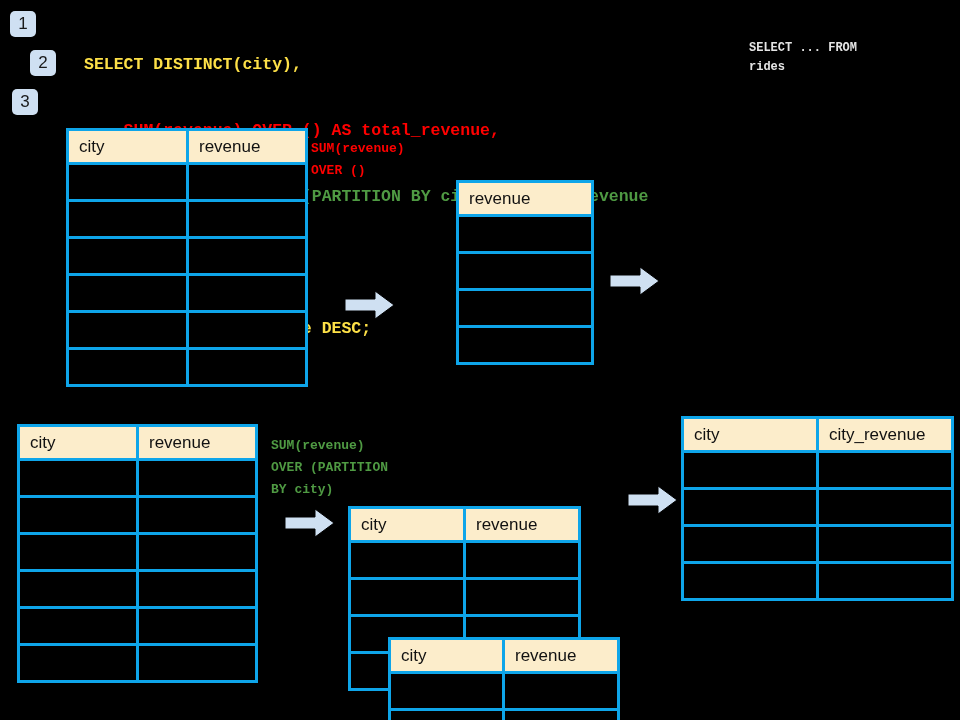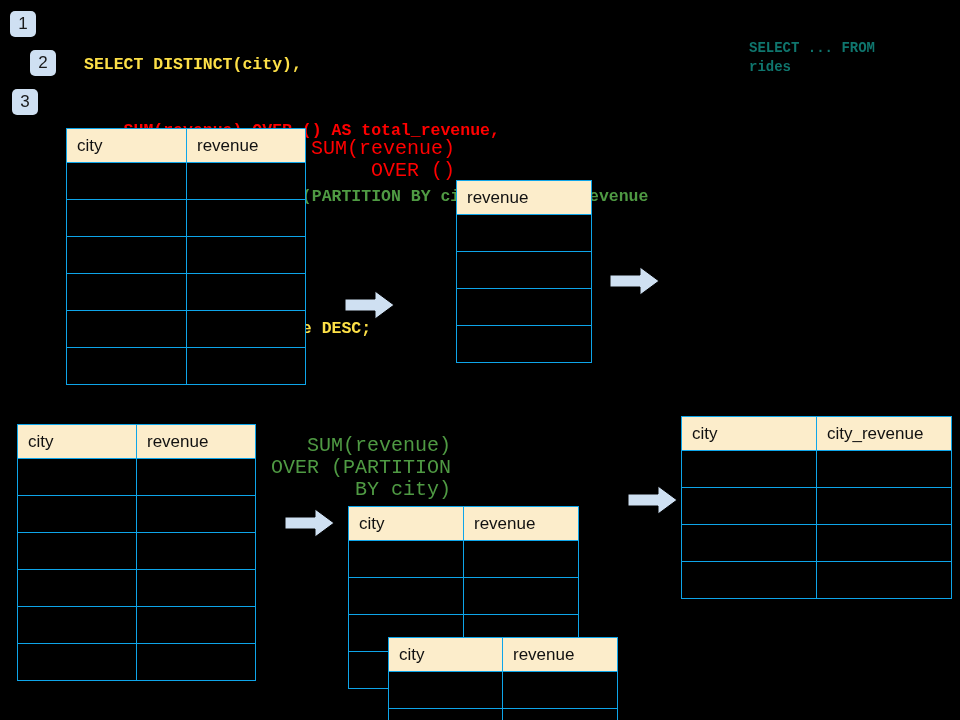--- a/index.html
+++ b/index.html
@@ -41,47 +41,46 @@
     letter-spacing: 0px;
   }
   .sql-line { white-space: pre; }
   .c-purple { color: #fde047; }
   .c-red    { color: #FF0000; }
   .c-green  { color: #4F9A43; }
 
   .side-note {
     position: absolute;
     font-family: "Liberation Mono", "DejaVu Sans Mono", monospace;
-    font-size: 14px;
+    font-size: 12px;
     line-height: 19px;
     font-weight: bold;
     white-space: pre;
-    color: #0f766e;
+    color: #e5e5e5;
   }
 
   
   .annot {
     position: absolute;
     font-family: "Liberation Mono", "DejaVu Sans Mono", monospace;
-    font-size: 20px;
+    font-size: 13px;
     line-height: 22px;
-    font-weight: normal;
+    font-weight: bold;
     white-space: pre;
-    text-align: right;
   }
 
   
   .tbl {
     position: absolute;
     border-collapse: collapse;
     table-layout: fixed;
     background: #000000;
   }
   .tbl th, .tbl td {
-    border: 1px solid #0ea5e9;
+    border: 3px solid #0ea5e9;
     padding: 0;
     margin: 0;
   }
   .tbl th {
     background: #FCEDCB;
     color: #111111;
     font-family: "Liberation Sans", sans-serif;
     font-weight: normal;
     font-size: 17px;
     text-align: left;

